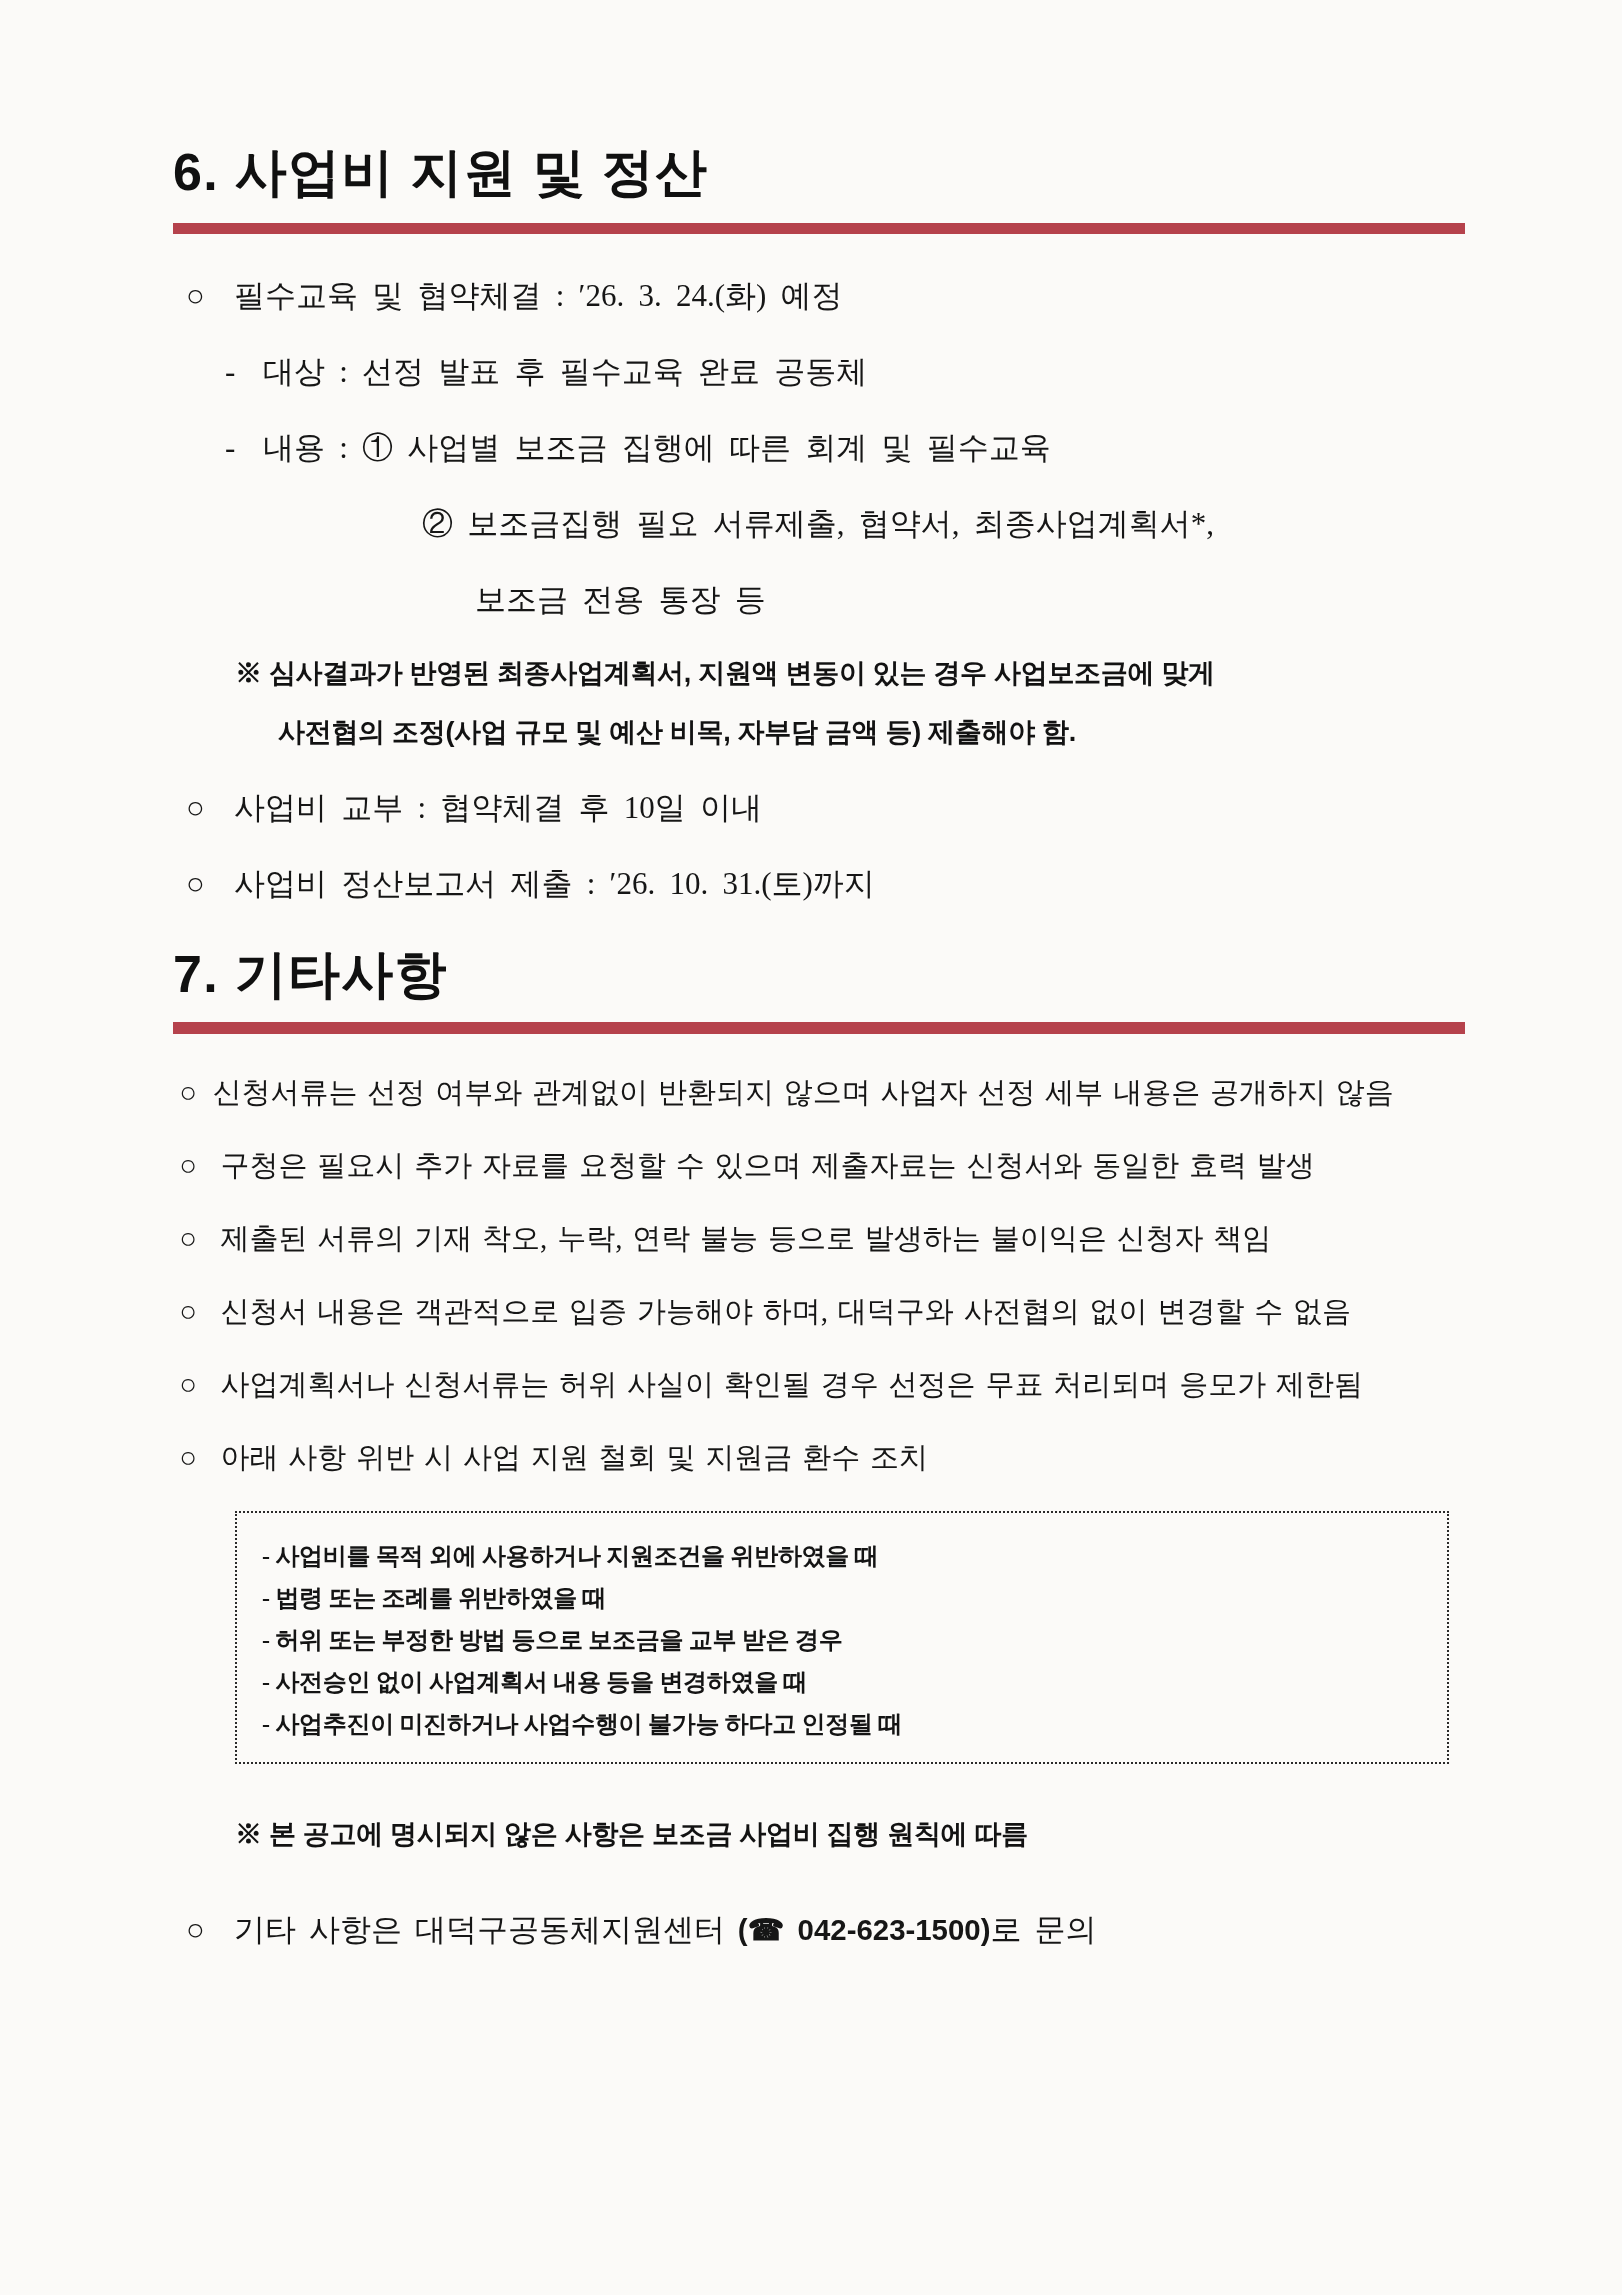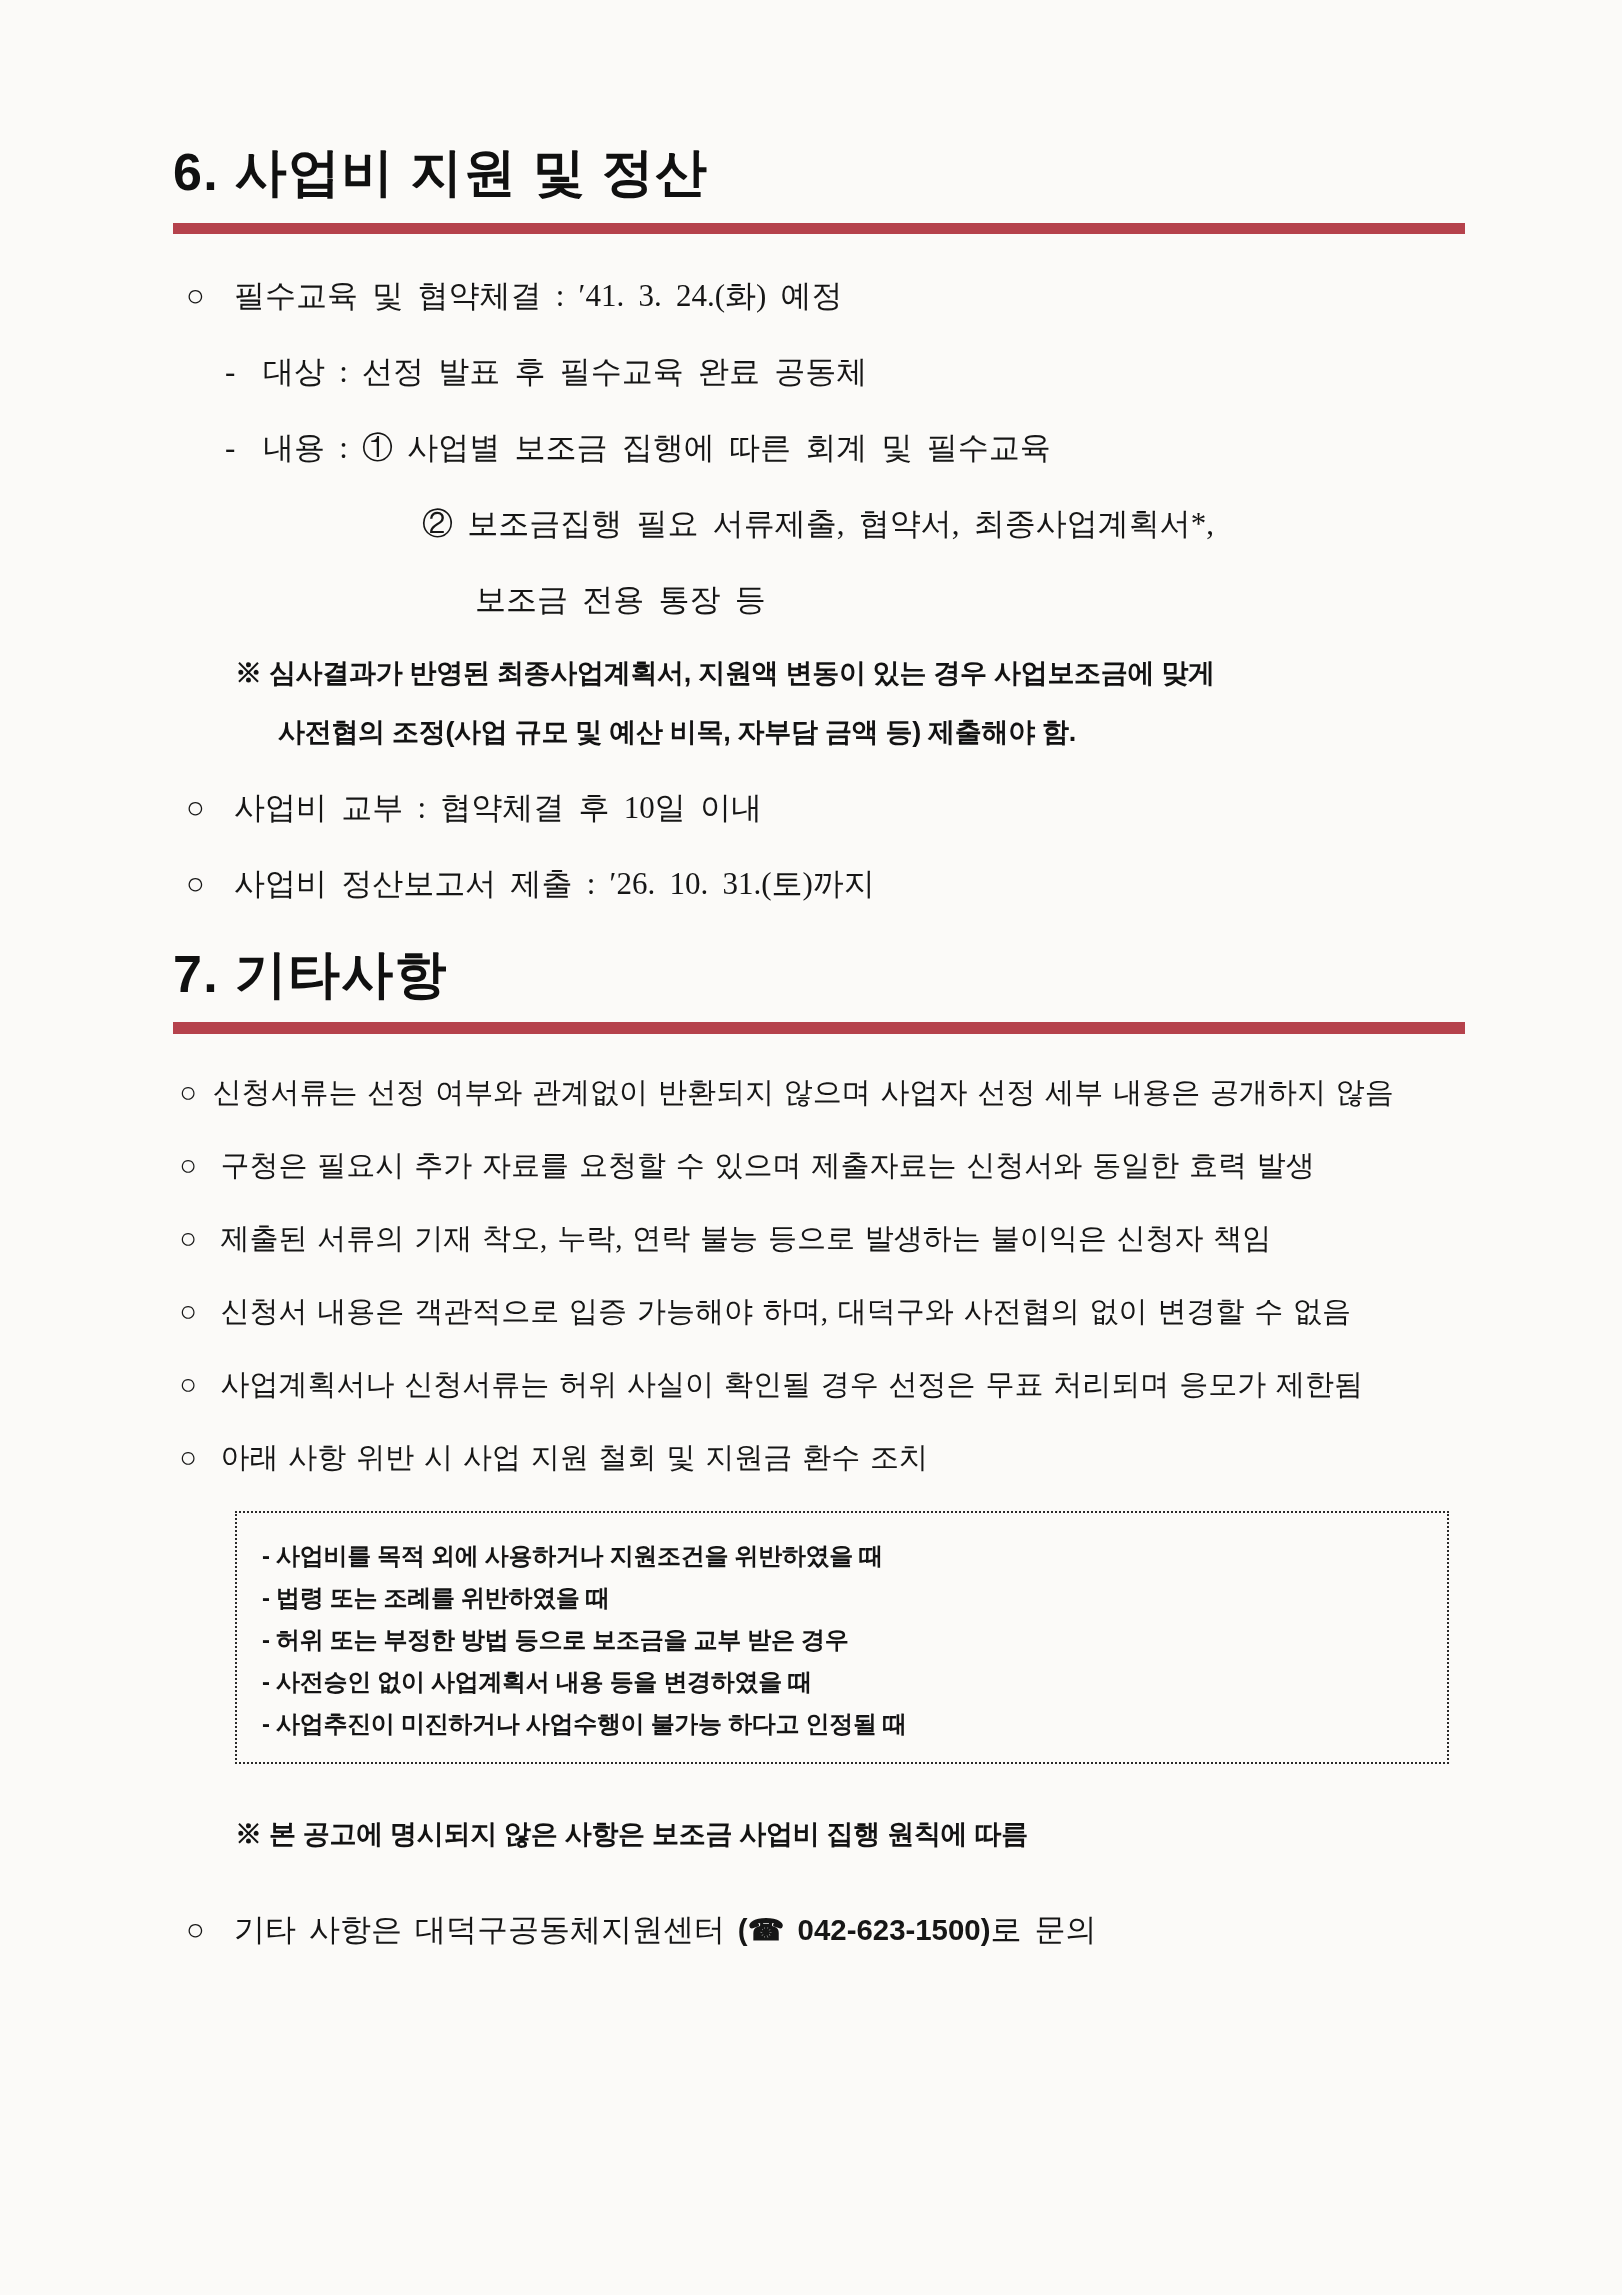--- a/index.html
+++ b/index.html
@@ -78,21 +78,21 @@
 
   .violation-box {
     margin-left: 62px;
     margin-top: 26px;
     width: 1214px;
     box-sizing: border-box;
     border: 2.6px dotted #2a2a2a;
     padding: 22px 19.6px 17px 25px;
   }
   .violation-box .vline {
-    font-family: Liberation Sans, sans-serif;
+    font-family: Liberation Serif, serif;
     font-weight: 600;
     font-size: 24px;
     line-height: 42px;
     letter-spacing: -0.3px;
     color: #141414;
   }
 
   .s7-note { margin-left: 62px; margin-top: 52px; }
 
   .contact {
@@ -110,21 +110,21 @@
 <body>
 
 <div class="page">
 
   <div class="sec-heading">6. 사업비 지원 및 정산</div>
   <div class="rule"></div>
 
   <div class="s6-list">
     <div class="li l1">
       <span class="marker">○</span>
-      <span>필수교육 및 협약체결 : ′41. 3. 24.(화) 예정</span>
+      <span>필수교육 및 협약체결 : ′26. 3. 24.(화) 예정</span>
     </div>
     <div class="li l2">
       <span class="marker">-</span>
       <span>대상 : 선정 발표 후 필수교육 완료 공동체</span>
     </div>
     <div class="li l2">
       <span class="marker">-</span>
       <span>내용 : ① 사업별 보조금 집행에 따른 회계 및 필수교육</span>
     </div>
     <div class="li l3">

